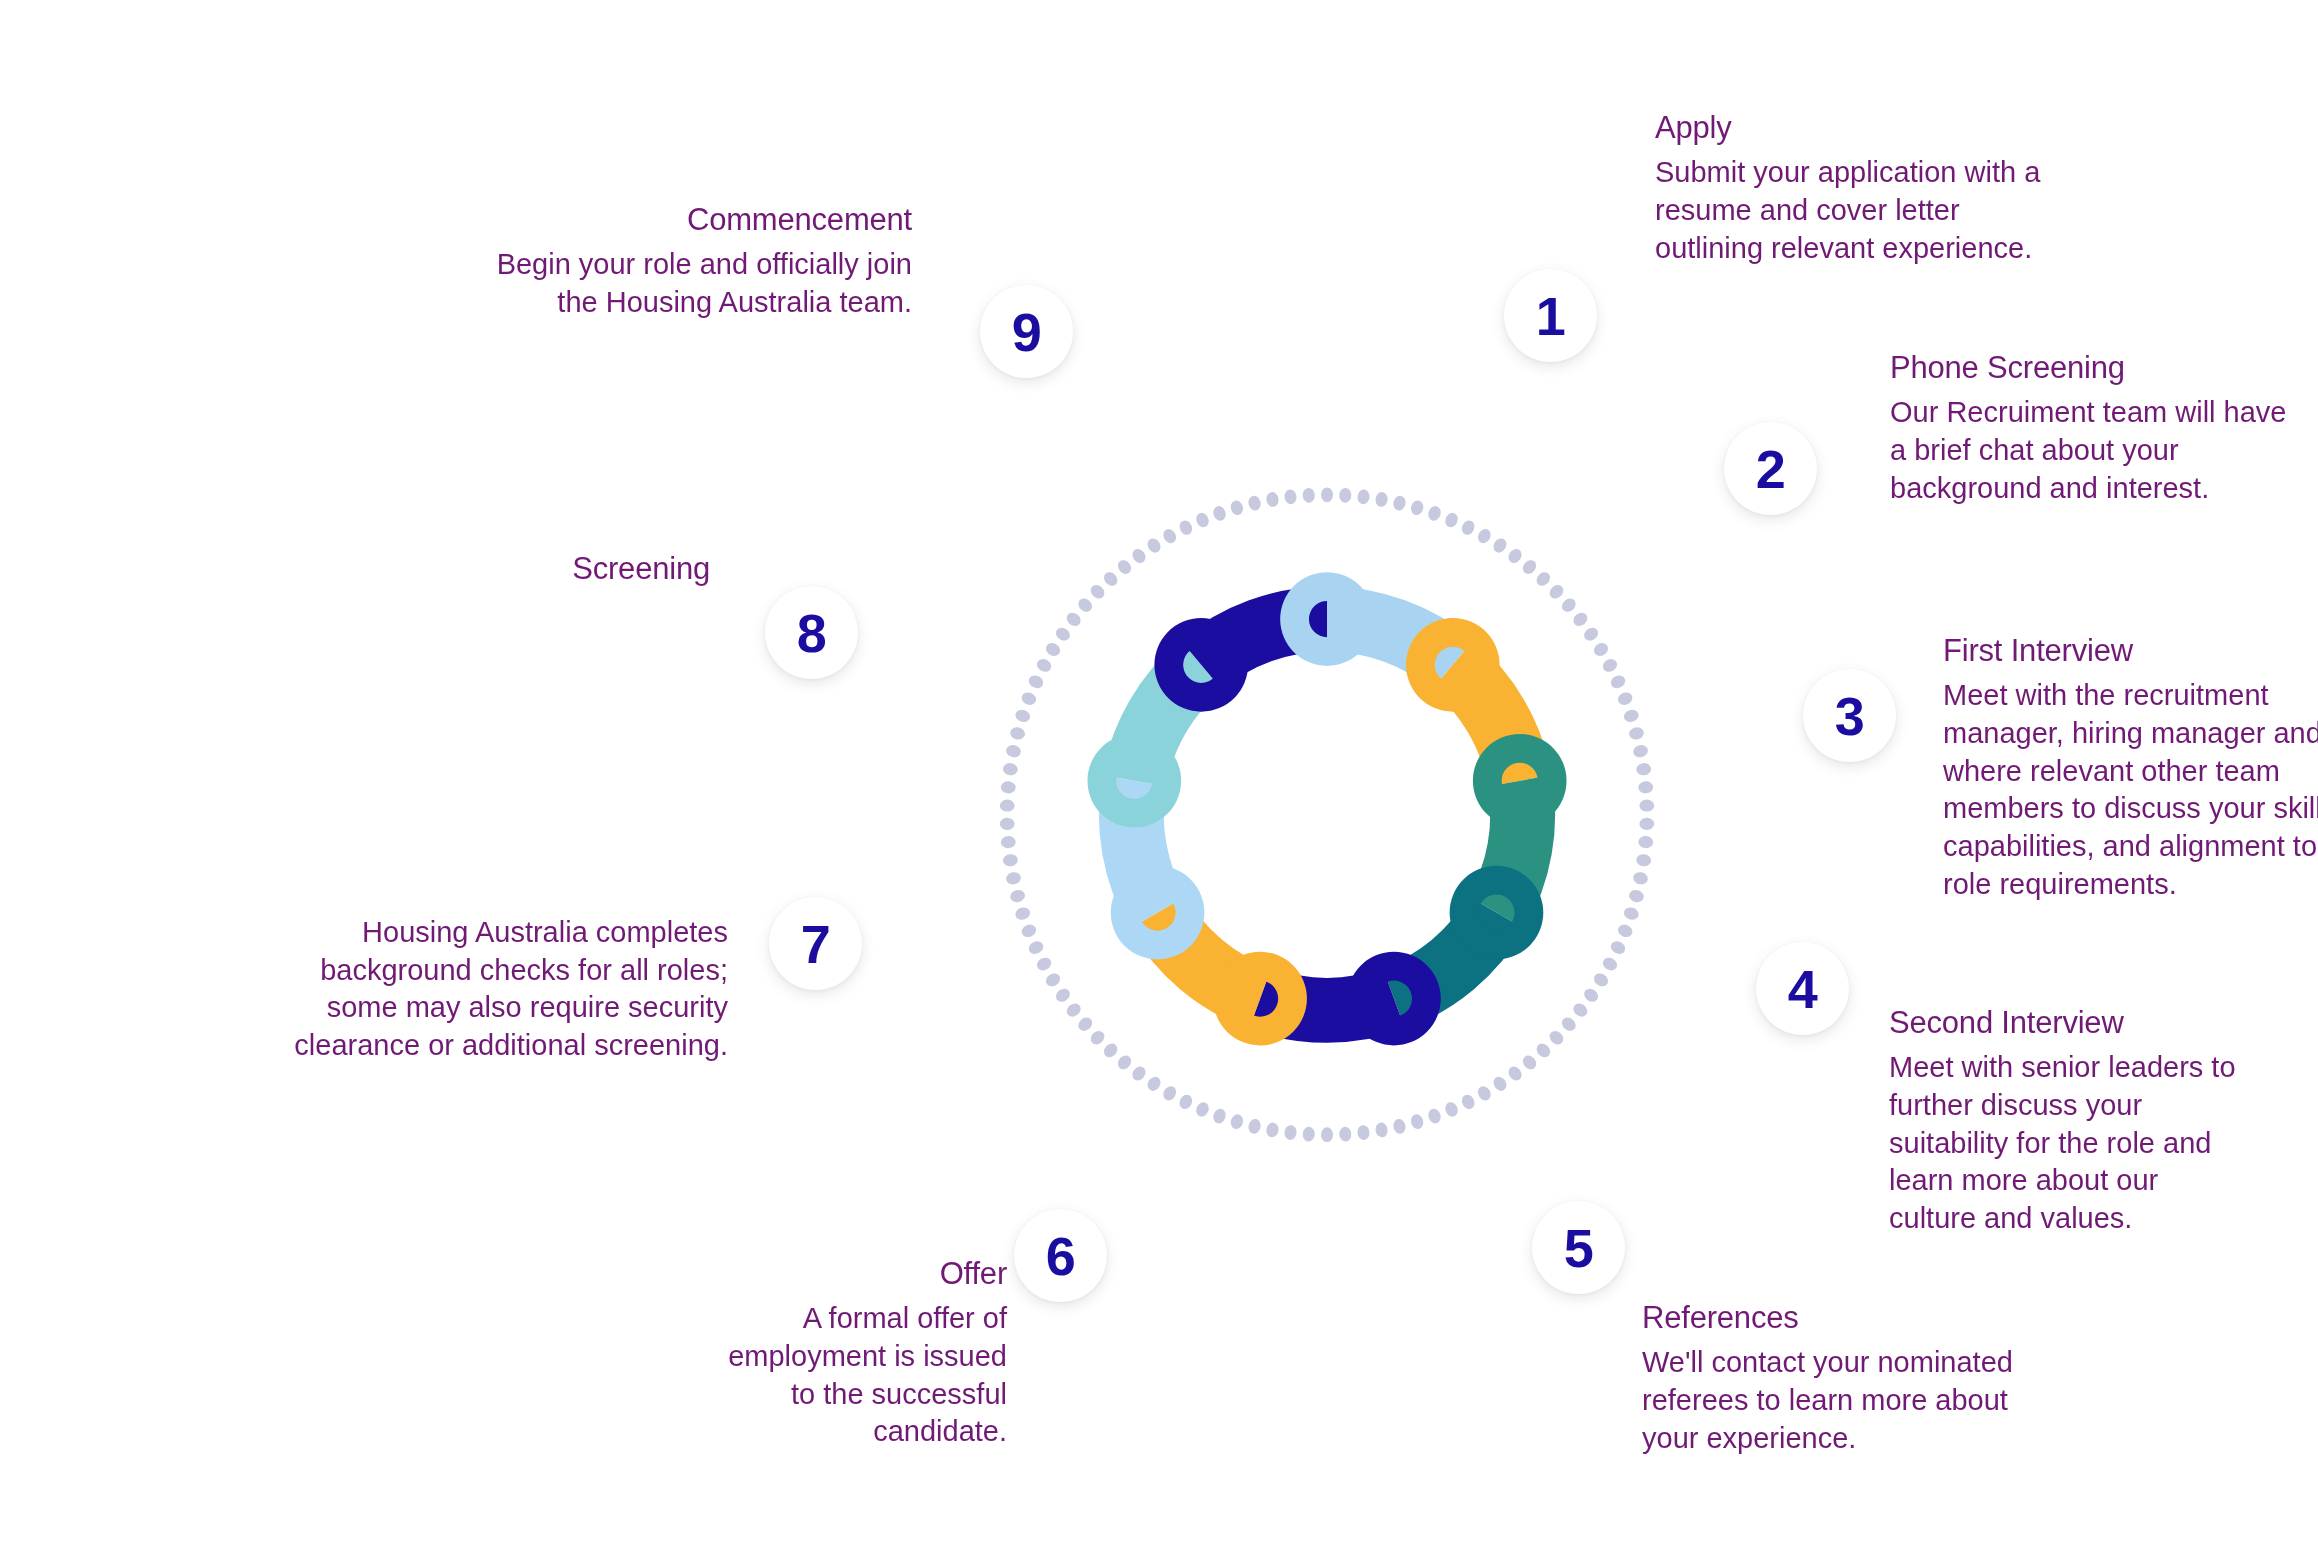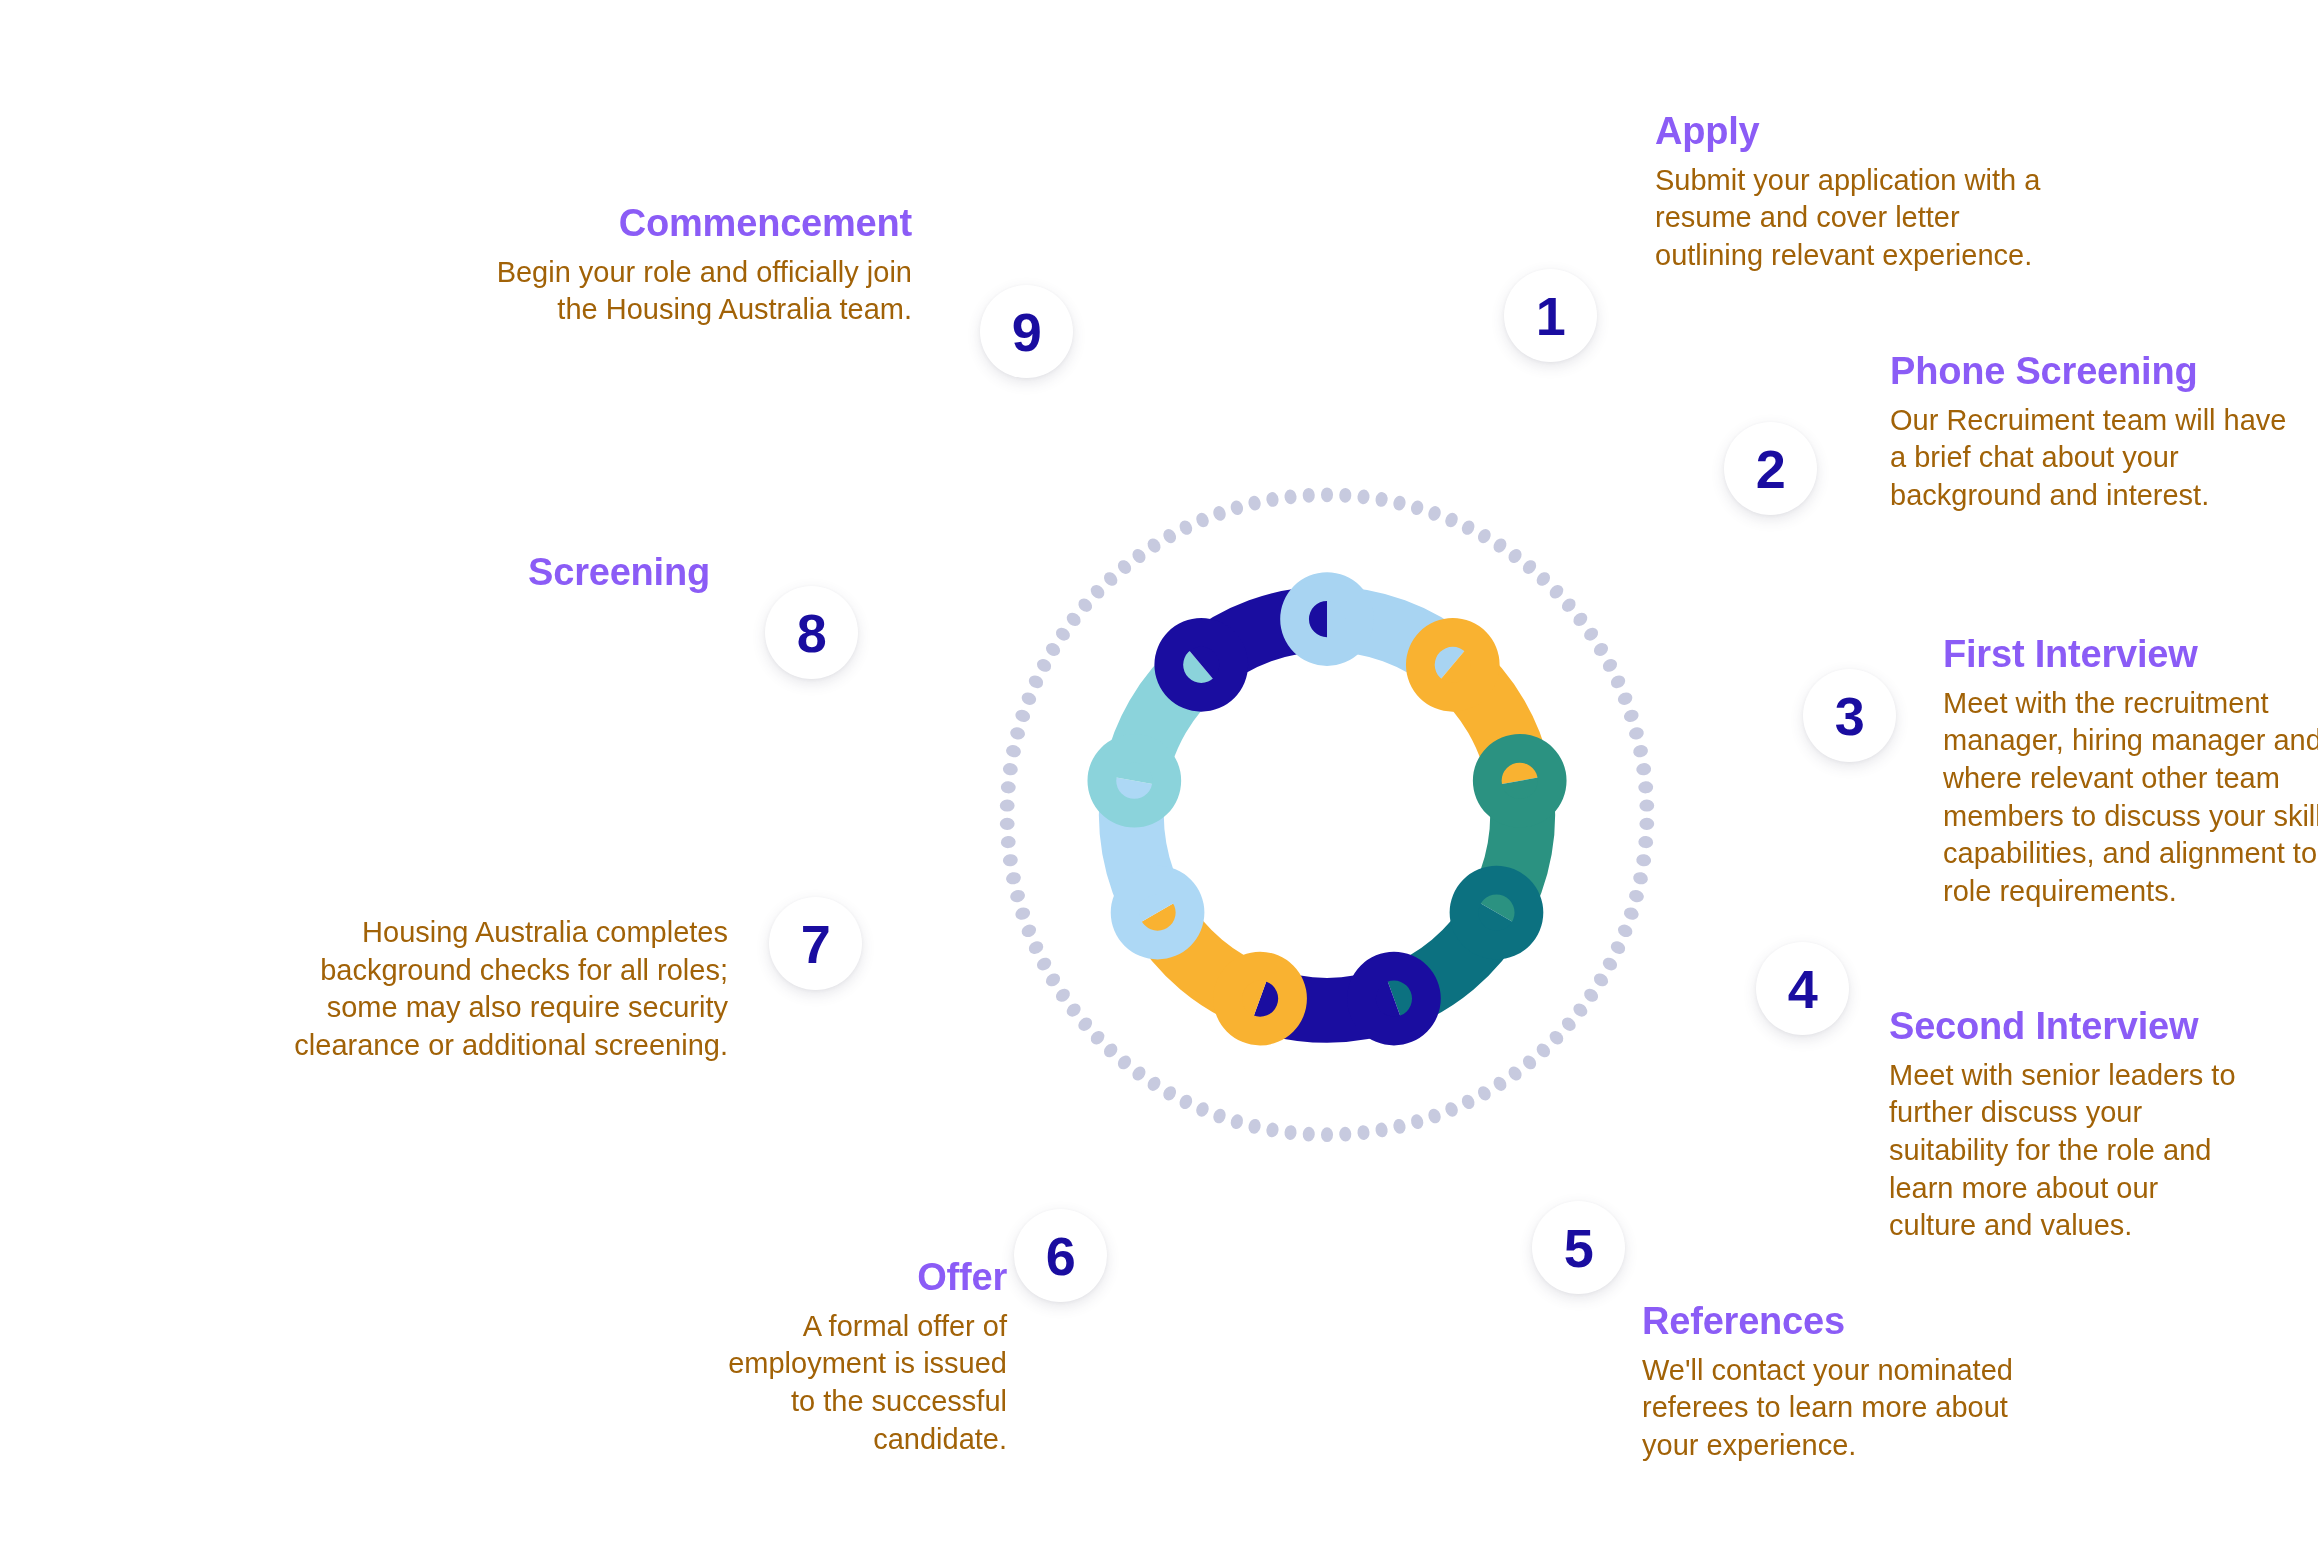--- a/index.html
+++ b/index.html
@@ -30,31 +30,31 @@
     font-weight:700;
     color:#1A0DA0;
     line-height:1;
     letter-spacing:-0.5px;
   }
 
   
   .block{position:absolute;z-index:7;}
   .block h3{
     margin:0 0 10.2px 0;
-    font-size:38px;
-    font-weight:700;
-    color:#8b5cf6;
+    font-size:31px;
+    font-weight:400;
+    color:#701a75;
     line-height:1.04;
     letter-spacing:-0.2px;
   }
   .block p{
     margin:0;
     font-size:29px;
     font-weight:400;
-    color:#a16207;
+    color:#701a75;
     line-height:1.30;
     white-space:pre-line;
   }
   .ta-left{text-align:left;}
   .ta-right{text-align:right;}
 </style>
 </head>
 <body>
 
 <div id="stage">

